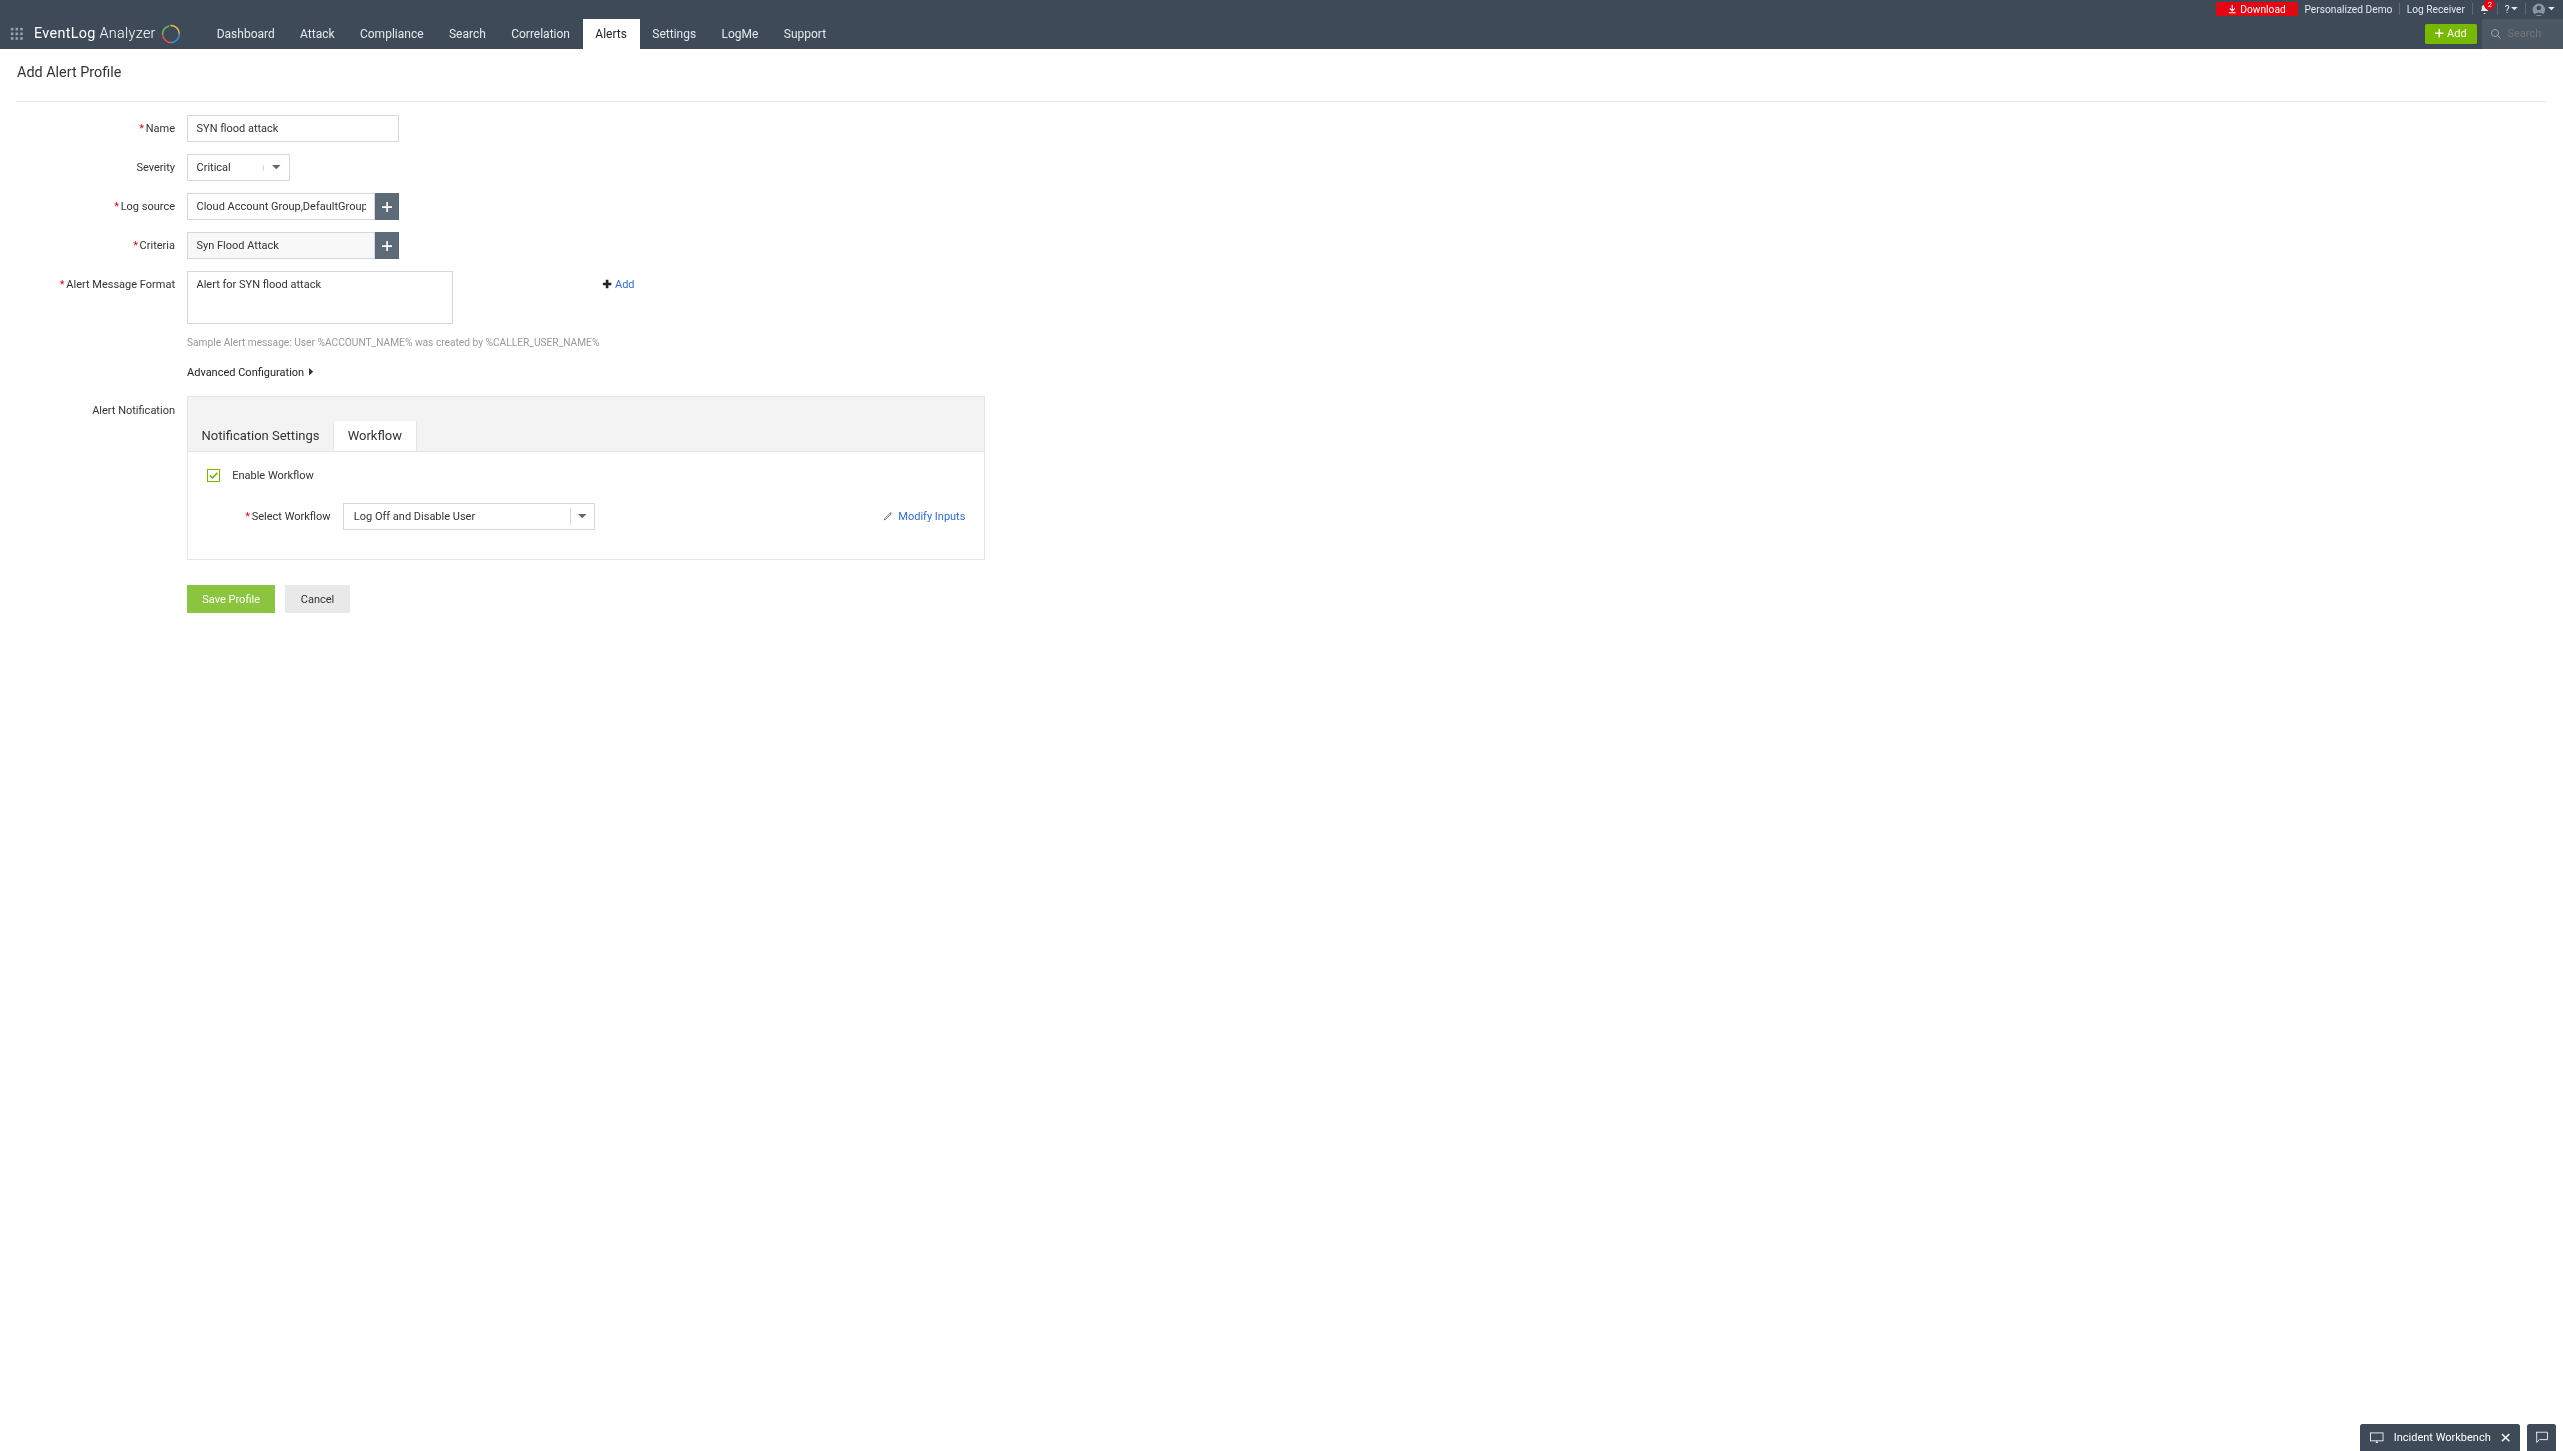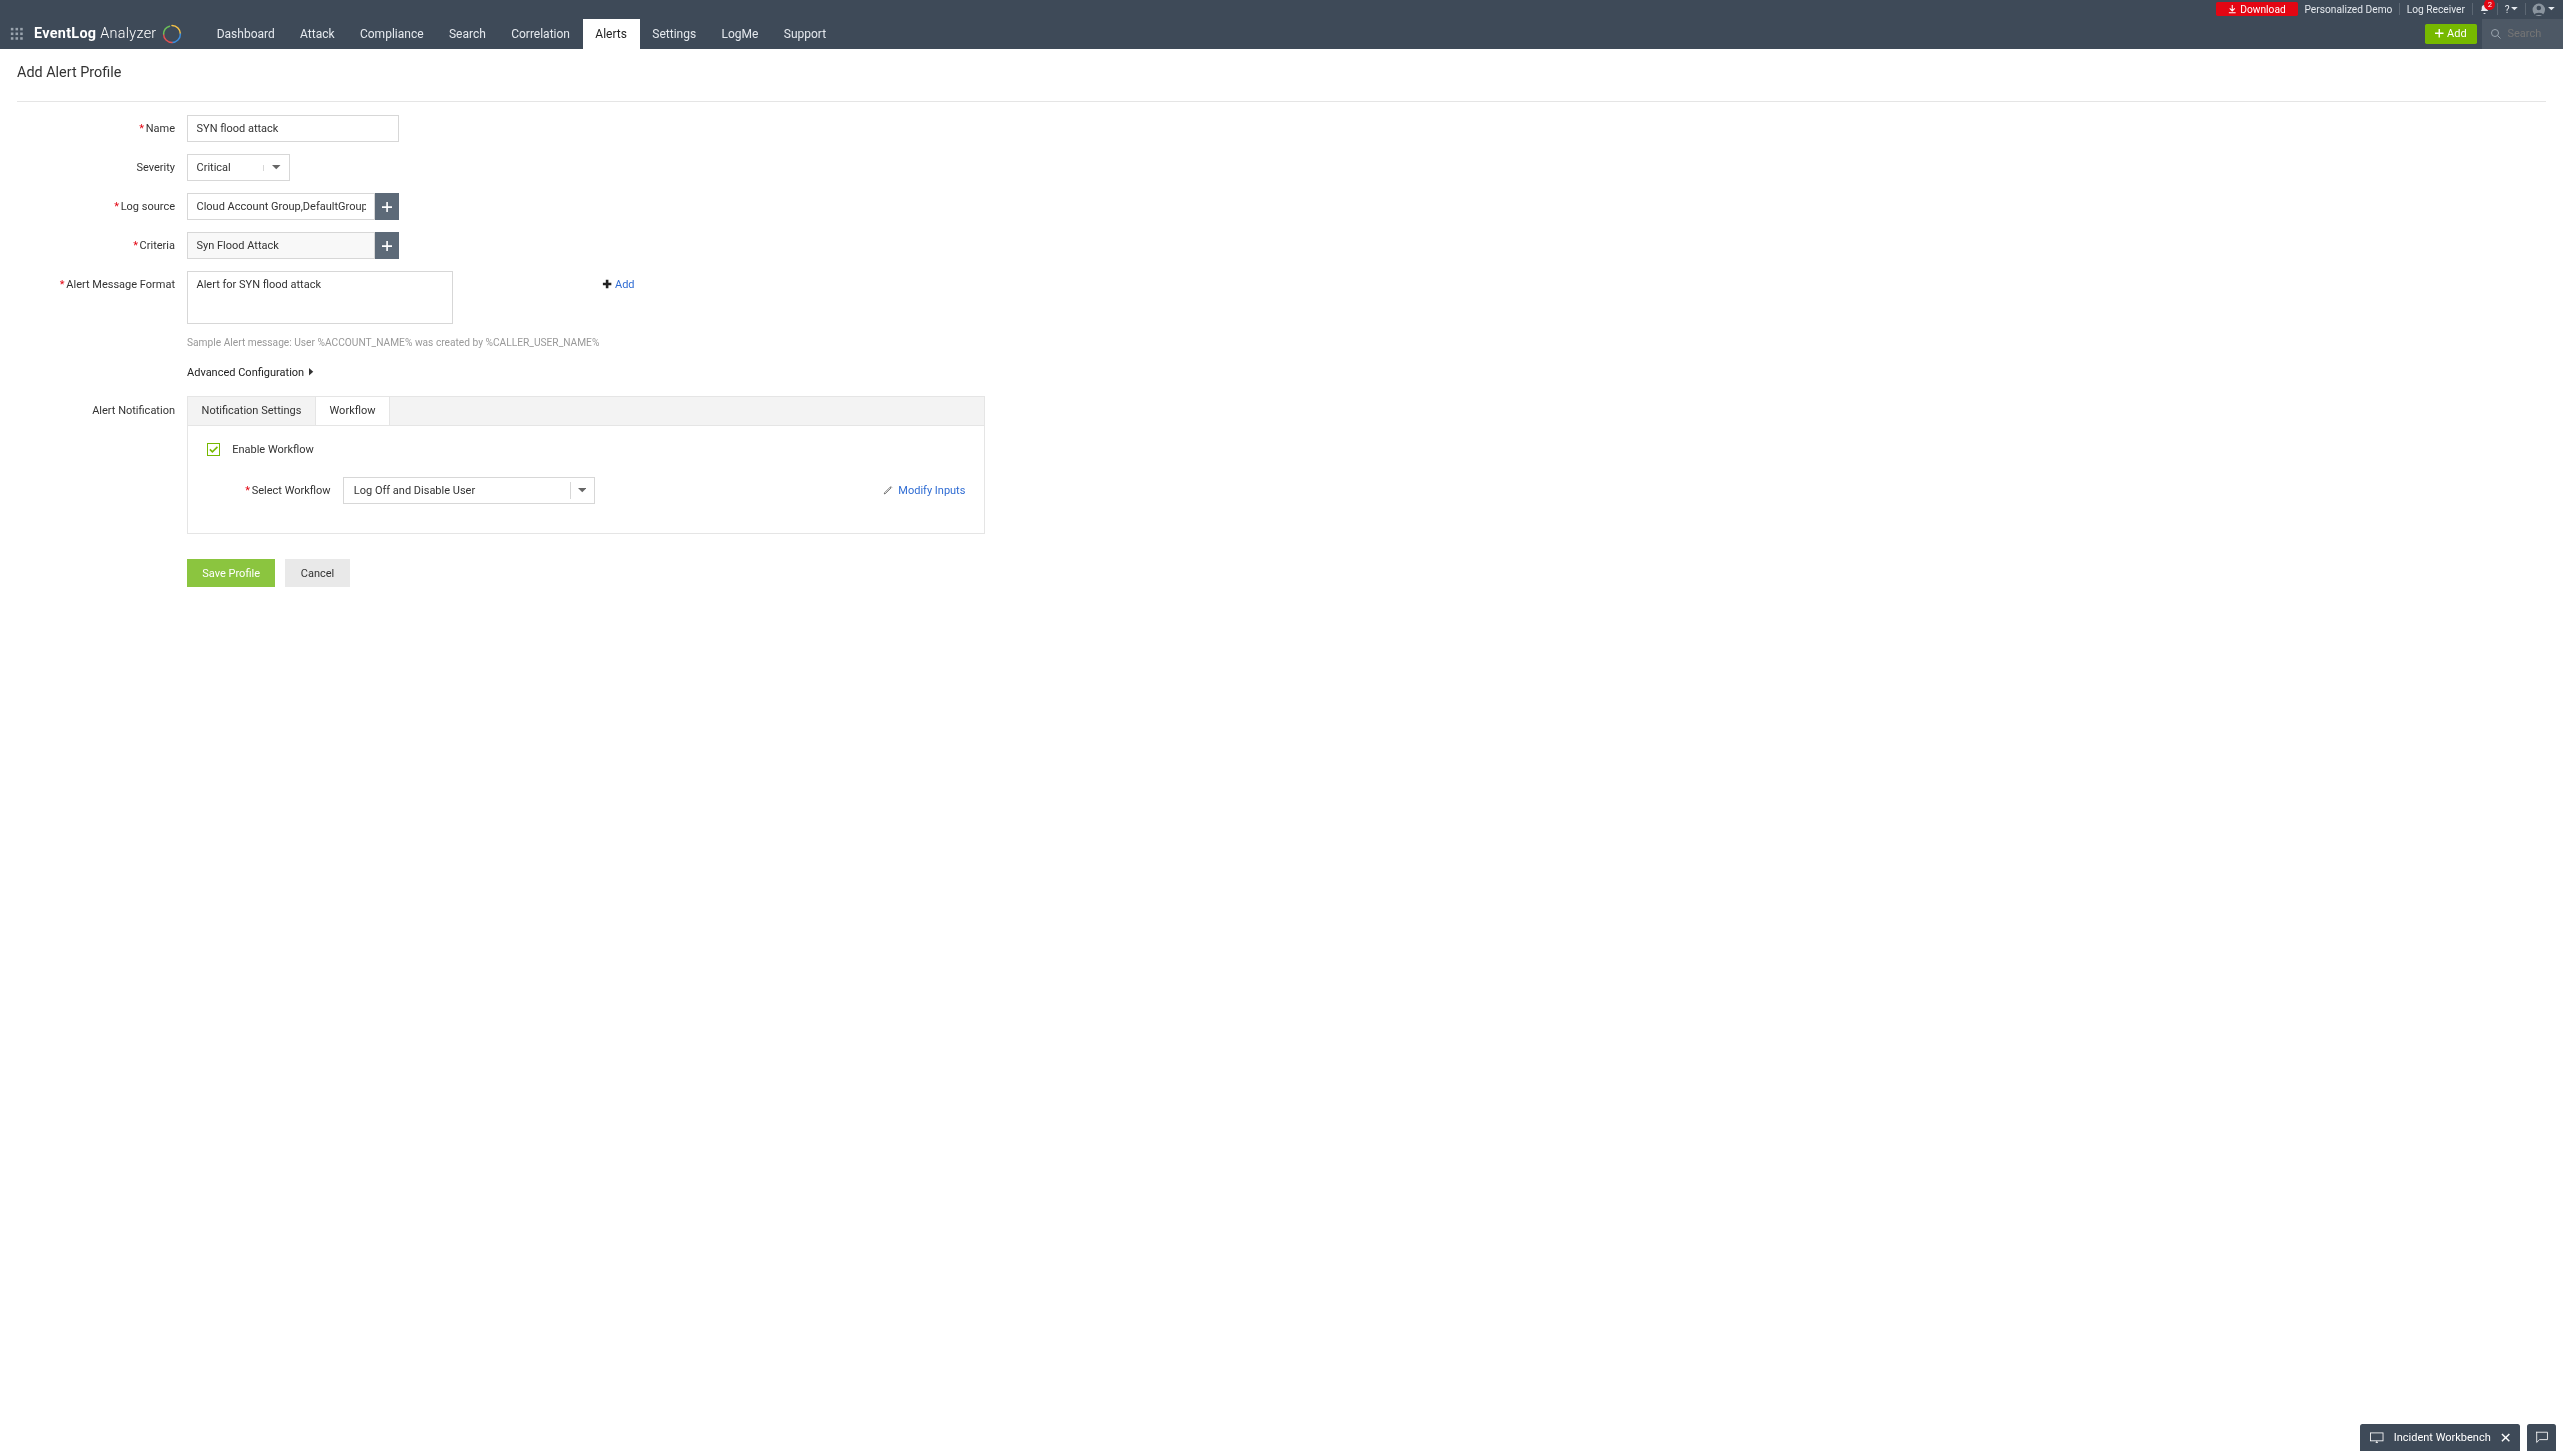--- a/index.html
+++ b/index.html
@@ -14,21 +14,21 @@
     .topbar .bell .badge { position: absolute; top: -5.1px; right: -5.1px; background: #e30613; color: #fff; font-size: 7.6px; border-radius: 50%; width: 11px; height: 11px; display: flex; align-items: center; justify-content: center; }
     .topbar .help { cursor: pointer; display: flex; align-items: center; gap: 1.7px; }
     .topbar .user { cursor: pointer; display: flex; align-items: center; gap: 1.7px; }
 
     
     .navbar { background: #3e4a58; height: 30px; display: flex; align-items: stretch; }
     .navbar .apps-icon { width: 34px; display: flex; align-items: center; justify-content: center; cursor: pointer; }
     .navbar .apps-icon svg { width: 13.6px; height: 13.6px; }
     .navbar .logo { display: flex; align-items: center; padding: 0 8.5px 0 0; min-width: 170px; }
     .navbar .logo-text { color: #fff; font-size: 14.4px; font-weight: 300; letter-spacing: 0.3px;}
-    .navbar .logo-text b { font-weight: 700; }
+    .navbar .logo-text b { font-weight: 400; }
     .navbar .logo-swirl { display: inline-block; margin-left: 3.4px; }
     .navbar .nav-tabs { display: flex; align-items: stretch; }
     .navbar .nav-tab { padding: 0 12.7px; display: flex; align-items: center; color: #e5e9ee; cursor: pointer; font-size: 12px; }
     .navbar .nav-tab.active { background: #fff; color: #222; }
     .navbar .spacer { flex: 1; }
     .navbar .add-btn { background: #76b900; color: #fff; padding: 3.4px 10.2px; border-radius: 1.7px; margin: 5.1px 5.1px; display: flex; align-items: center; gap: 3.4px; cursor: pointer; font-size: 11px; }
     .navbar .search-box { background: #4d5865; display: flex; align-items: center; padding: 0 8.5px; gap: 5.1px; min-width: 81px; }
     .navbar .search-box input { background: transparent; border: none; color: #ccc; outline: none; font-size: 11px; width: 47px; }
 
     
@@ -52,21 +52,21 @@
     .input-group .plus-btn { width: 24px; background: #5d6a78; color: #fff; display: flex; align-items: center; justify-content: center; cursor: pointer; border: 0.8px solid #5d6a78; }
     textarea.text-area { width: 266px; height: 53px; resize: none; }
     .side-add { margin-left: 3px; color: #2f6cd3; cursor: pointer; font-size: 11px; padding-top: 6.8px; }
     .side-add .plus { color: #222; font-weight: bold; margin-right: 3.4px; }
     .hint { font-size: 10.2px; color: #999; margin-top: 13px; }
     .adv-config { font-size: 11px; color: #222; cursor: pointer; margin-top: 5.1px; margin-bottom: 5.1px; display: inline-flex; align-items: center; gap: 5.1px; }
 
     
     .tabs-panel { width: 798px; border: 0.8px solid #e5e5e5; }
     .tabs-header { background: #f3f3f3; display: flex; border-bottom: 0.8px solid #e5e5e5; }
-    .tab-item { padding: 7.6px 13.6px; cursor: pointer; color: #333; font-size: 11px; border-right: 0.8px solid #e5e5e5; }
+    .tab-item { padding: 7.6px 13.6px; cursor: pointer; color: #333; font-size: 13px; border-right: 0.8px solid #e5e5e5; margin-top: 24px; }
     .tab-item.active { background: #fff; }
     .tabs-body { padding: 17px 18.6px 29px; }
     .chk-row { display: flex; align-items: center; gap: 12px; margin-bottom: 20.3px; }
     .chk-box { width: 13.6px; height: 13.6px; border: 0.8px solid #76b900; display: flex; align-items: center; justify-content: center; cursor: pointer; }
     .wf-row { display: flex; align-items: center; }
     .wf-label { width: 136px; text-align: right; padding-right: 12px; font-size: 11px; display:flex; justify-content:flex-end; align-items:center;}
     .wf-label .req { color: #e30613; margin-right: 1.7px; }
     .wf-select { border: 0.8px solid #d7d7d7; width: 252px; display: flex; align-items: center; }
     .wf-select .val { flex: 1; padding: 6px 10.2px; }
     .wf-select .arrow { width: 24px; border-left: 0.8px solid #d7d7d7; display: flex; align-items: center; justify-content: center; color: #888; padding: 6px 0;}

